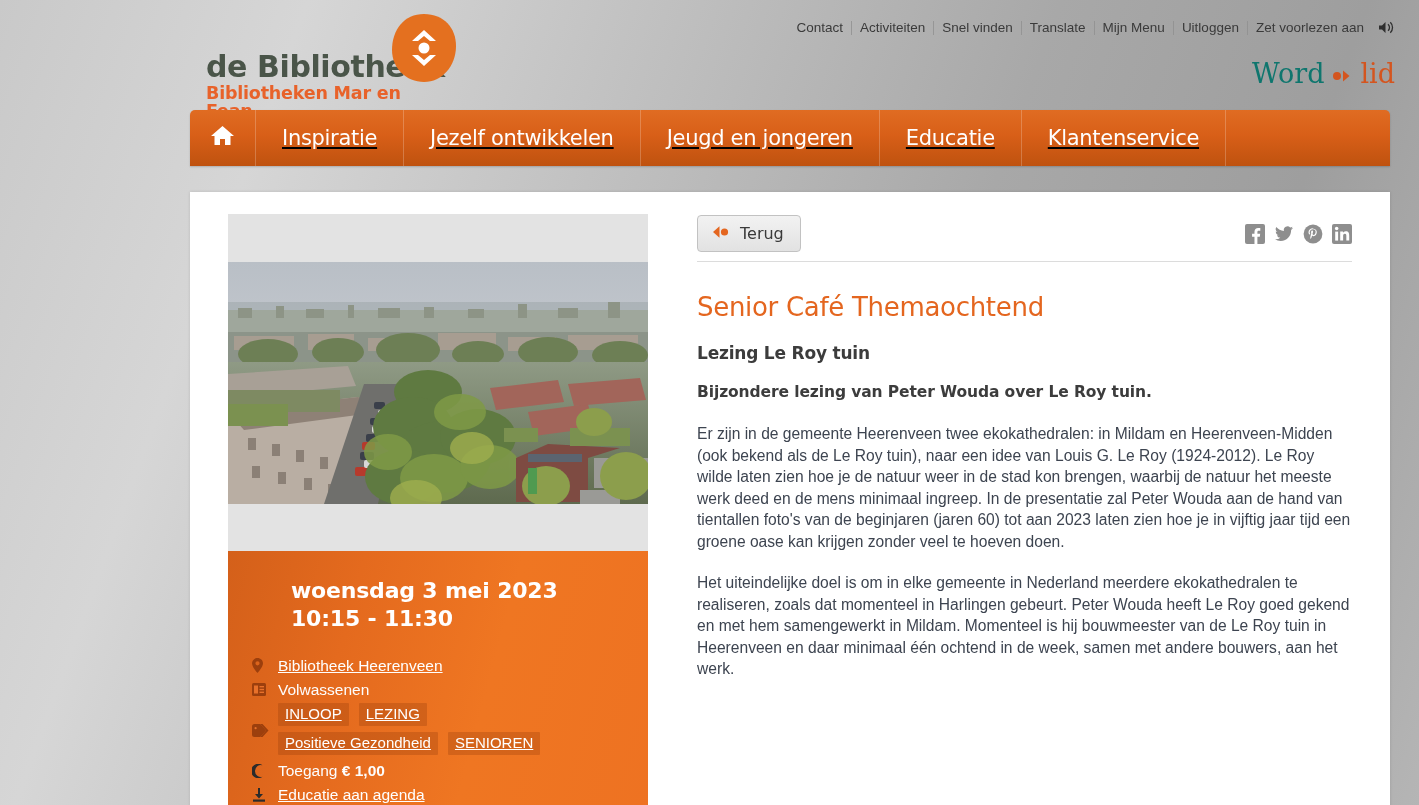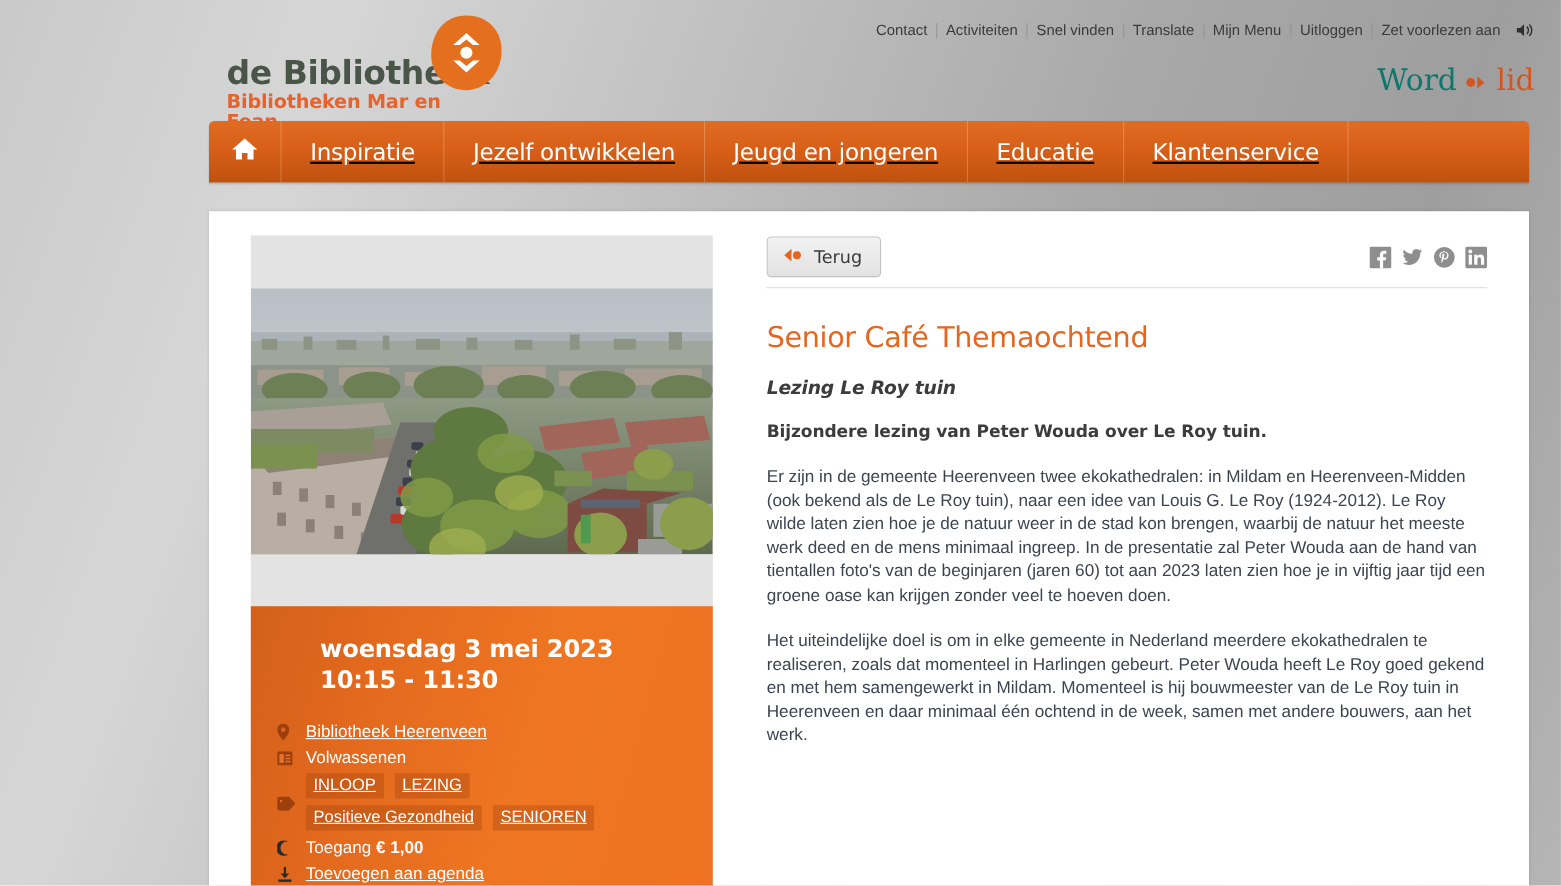--- a/index.html
+++ b/index.html
@@ -185,21 +185,21 @@
 
   .title {
     font-family: "DejaVu Sans", sans-serif;
     font-size: 26px; font-weight: 400; color: #e4661f;
     letter-spacing: -0.3px;
     margin-top: 30px;
   }
   .subtitle {
     font-family: "DejaVu Sans", sans-serif;
     font-size: 17px; font-weight: 700; color: #3c3c3c;
-    margin-top: 21px; letter-spacing: -0.2px; font-style: italic;
+    margin-top: 21px; letter-spacing: -0.2px;
   }
   .lead {
     font-family: "DejaVu Sans", sans-serif;
     font-size: 15.5px; font-weight: 700; color: #3c3c3c;
     margin-top: 20px; letter-spacing: -0.1px;
   }
   .body-p {
     font-size: 15.6px; color: #3d4450; line-height: 21.5px;
     margin-top: 20px;
   }
@@ -468,21 +468,21 @@
           </span>
         </div>
 
         <div class="ip-row">
           <span class="ip-icon">
             <svg width="14" height="14" viewBox="0 0 14 14">
                 <path d="M6 0h2v6h3L7 10.5 3 6h3z" fill="#2b2b2b"></path>
                 <rect x="1" y="11.5" width="12" height="2.2" fill="#2b2b2b"></rect>
               </svg>
           </span>
-          <span class="ip-text ip-link">Toevoegen aan agenda</span>
+          <span class="ip-text ip-link">Educatie aan agenda</span>
         </div>
 
       </div>
     </div>
   </div>
 
   <div class="right-col">
     <div class="toolbar">
       <button class="btn-back">
         <span>

